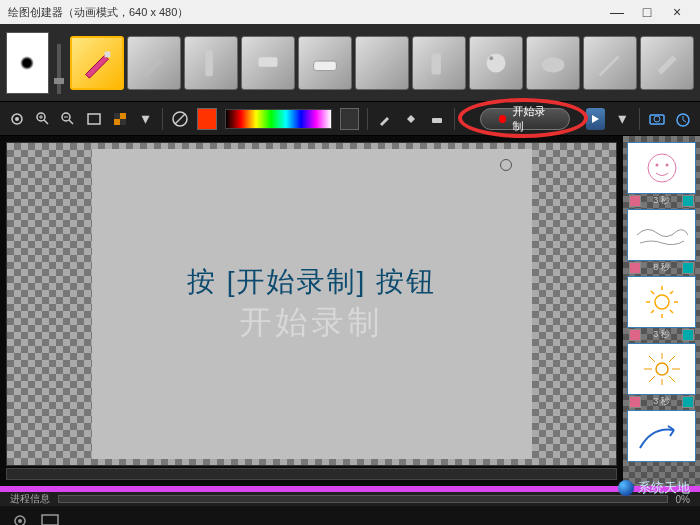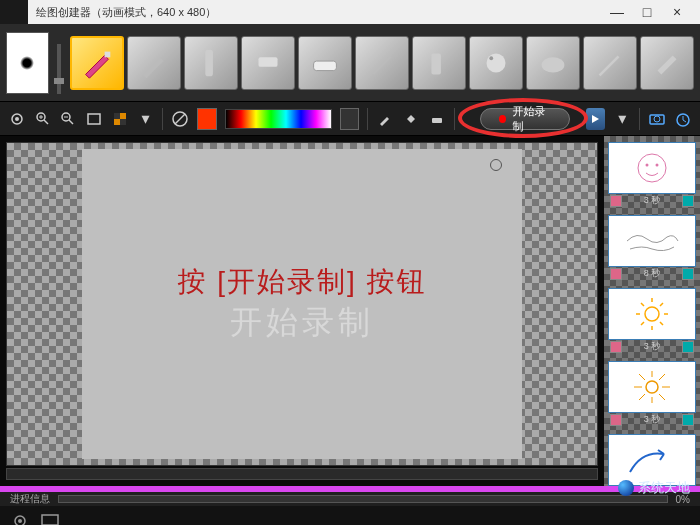--- a/index.html
+++ b/index.html
@@ -1,17 +1,17 @@
 <!DOCTYPE html>
 <html><head>
 <meta charset="utf-8">
 <style>
 * { margin: 0; padding: 0; box-sizing: border-box; }
 body { font-family: "Microsoft YaHei", sans-serif; background: #1a1a1a; width: 700px; height: 525px; overflow: hidden; position: relative; }
-.titlebar { background: #f0f0f0; height: 24px; display: flex; align-items: center; padding: 12px 8px; font-size: 11px; color: #333; margin-left: 28px; }
+.titlebar { background: #f0f0f0; height: 24px; display: flex; align-items: center; padding: 12px 8px; font-size: 11px; color: #333; }
 .titlebar .spacer { flex: 1; }
 .winbtn { width: 30px; text-align: center; font-size: 14px; color: #333; cursor: pointer; }
 .brushbar { background: #2b2b2b; height: 78px; display: flex; align-items: center; padding: 4px 6px; gap: 4px; border-bottom: 1px solid #000; }
 .preview { width: 62px; height: 62px; background: #fff; display: flex; align-items: center; justify-content: center; border: 1px solid #555; }
 .preview .dot { width: 14px; height: 14px; background: radial-gradient(circle, #000 0%, #000 40%, rgba(0,0,0,0) 70%); border-radius: 50%; }
 .sizecol { width: 20px; height: 62px; display: flex; flex-direction: column; justify-content: flex-end; align-items: center; }
 .sizetrack { width: 4px; height: 50px; background: #555; position: relative; }
 .sizethumb { width: 10px; height: 6px; background: #888; position: absolute; bottom: 10px; left: -3px; }
 .brushes { display: flex; gap: 3px; flex: 1; }
 .brush { width: 54px; height: 54px; background: linear-gradient(135deg, #ddd, #999); border: 1px solid #666; border-radius: 3px; position: relative; cursor: pointer; display: flex; align-items: center; justify-content: center; }
@@ -26,25 +26,25 @@
 .recbtn .reddot { width: 8px; height: 8px; background: #f00; border-radius: 50%; }
 .recbtn span { color: #fff; font-size: 11px; }
 .playbtn { width: 22px; height: 22px; background: linear-gradient(#4a7fb5, #2a5080); border-radius: 3px; display: flex; align-items: center; justify-content: center; cursor: pointer; }
 .playbtn::after { content: ""; border-left: 7px solid #fff; border-top: 4px solid transparent; border-bottom: 4px solid transparent; }
 .ringhl { position: absolute; border: 4px solid #e83030; border-radius: 50%; width: 130px; height: 40px; left: 458px; top: 98px; pointer-events: none; z-index: 50; }
 .workarea { display: flex; height: 350px; background: #0a0a0a; }
 .canvas-wrap { flex: 1; padding: 6px; display: flex; flex-direction: column; }
 .canvas-area { flex: 1; background-image: repeating-conic-gradient(#777 0% 25%, #aaa 0% 50%); background-size: 14px 14px; position: relative; border: 1px solid #333; display: flex; align-items: center; justify-content: center; }
 .canvas { background: #bfbfbf; width: 440px; height: 310px; position: relative; display: flex; flex-direction: column; align-items: center; justify-content: center; }
 .canvas .cursor { position: absolute; top: 10px; right: 20px; width: 12px; height: 12px; border: 1px solid #555; border-radius: 50%; }
-.hint1 { color: #b91c1c; font-size: 28px; letter-spacing: 2px; }
+.hint1 { color: #0c4a6e; font-size: 28px; letter-spacing: 2px; }
 .hint2 { color: #fff; font-size: 54px; font-family: "KaiTi", serif; margin: 8px 0; }
 .hint3 { color: #d8d8d8; font-size: 32px; letter-spacing: 4px; font-family: "KaiTi", serif; }
 .scrollh { height: 12px; background: #2a2a2a; border: 1px solid #444; margin-top: 2px; }
-.sidepanel { width: 96px; padding: 6px 4px; display: flex; flex-direction: column; gap: 6px; background-image: repeating-conic-gradient(#555 0% 25%, #777 0% 50%); background-size: 12px 12px; overflow-y: auto; }
+.sidepanel { width: 77px; padding: 6px 4px; display: flex; flex-direction: column; background-image: repeating-conic-gradient(#555 0% 25%, #777 0% 50%); background-size: 12px 12px; overflow-y: auto; }
 .thumb { background: #fff; border: 1px solid #3a7db5; height: 52px; position: relative; display: flex; align-items: center; justify-content: center; }
 .thumb svg { width: 60px; height: 40px; }
 .thumb-meta { display: flex; justify-content: space-between; align-items: center; font-size: 9px; color: #ccc; padding: 0 2px 2px; }
 .thumb-wrap { display: flex; flex-direction: column; }
 .badge { width: 12px; height: 12px; border: 1px solid #888; background: #0aa; }
 .badge.o { background: #d68; }
 .progress-row { background: #1f1f1f; height: 20px; display: flex; align-items: center; padding: 0 10px; gap: 8px; font-size: 10px; color: #aaa; border-top: 6px solid #d946ef; }
 .progbar { flex: 1; height: 8px; background: #333; border: 1px solid #555; }
 .bottombar { background: #121212; height: 30px; display: flex; align-items: center; padding: 0 10px; gap: 10px; }
 .watermark { position: absolute; right: 10px; bottom: 28px; color: #d0e8ff; font-size: 13px; display: flex; align-items: center; gap: 4px; z-index: 60; pointer-events: none; }

